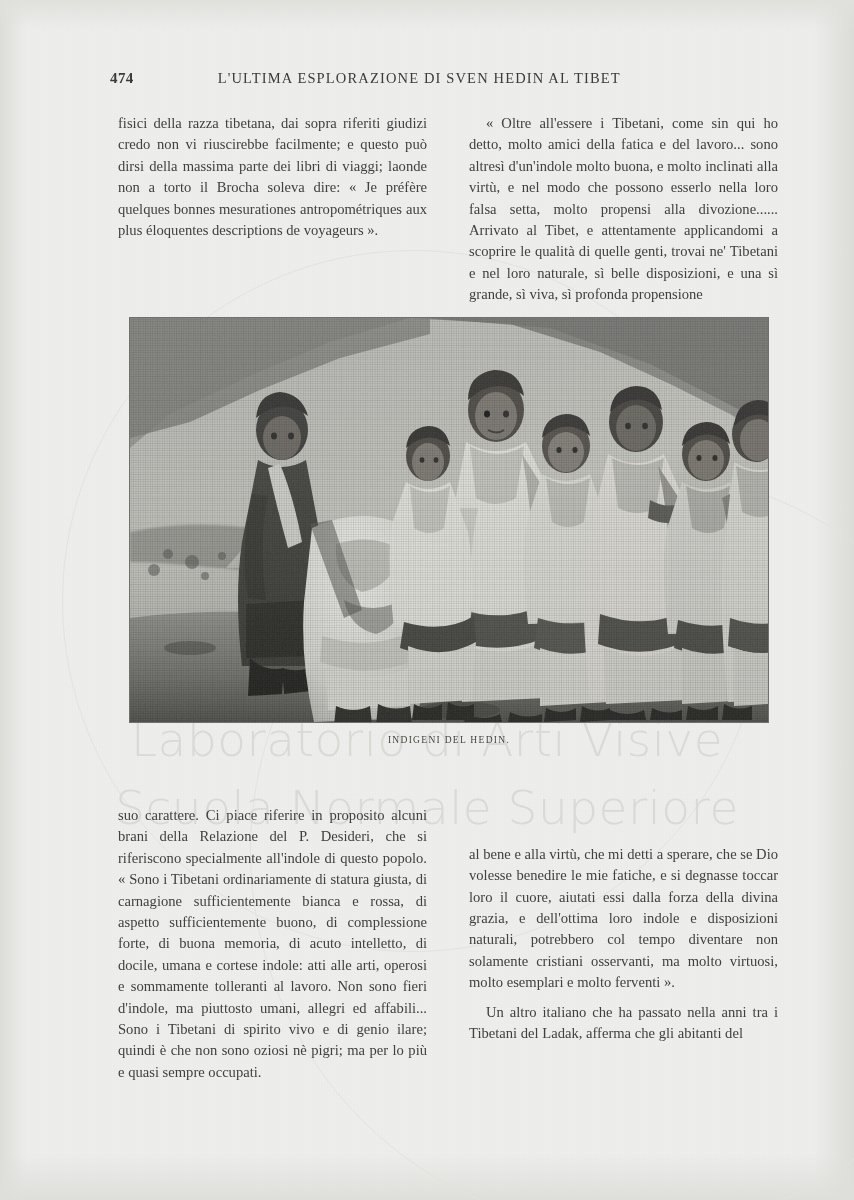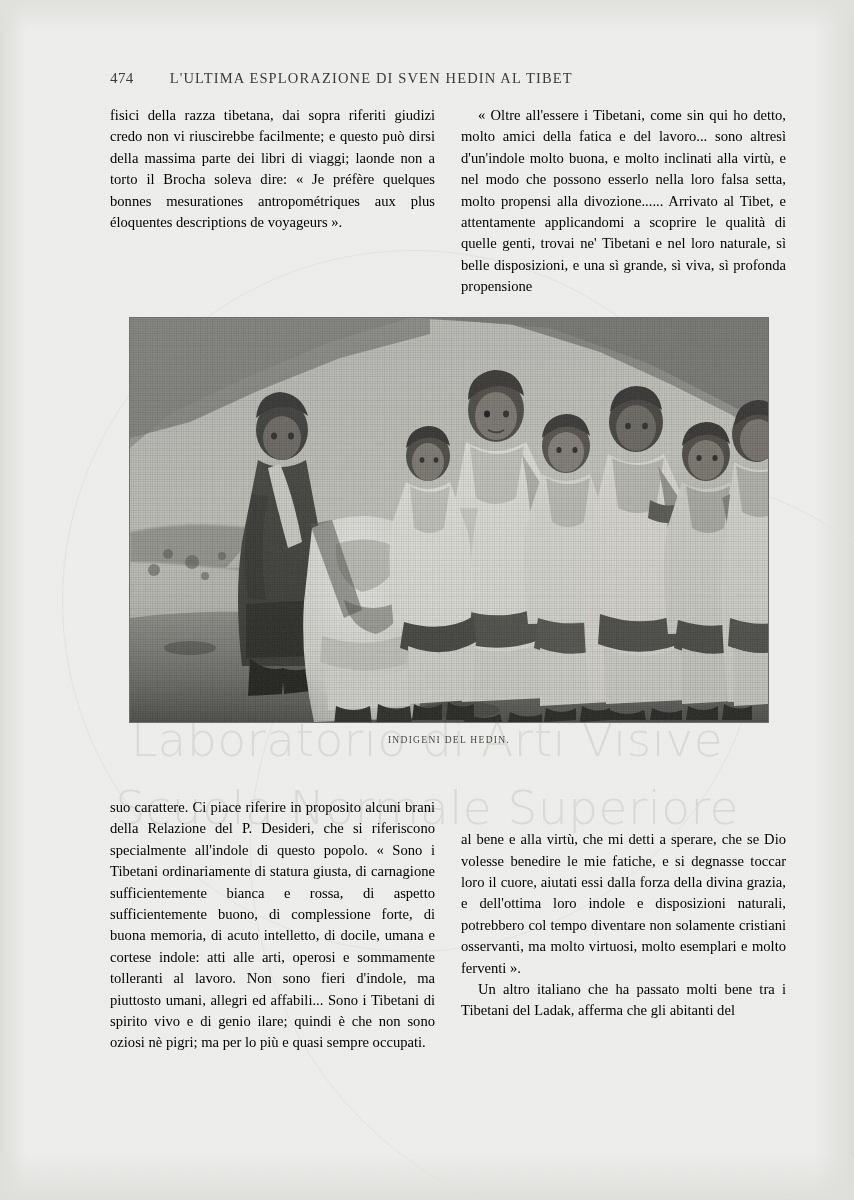--- a/index.html
+++ b/index.html
@@ -92,48 +92,49 @@
     width: 660px;
     height: 20px;
     display: flex;
     align-items: baseline;
     color: #333330;
   }
   .folio {
     font-size: 15px;
     letter-spacing: .4px;
     color: #3a3a36;
+    font-weight: bold;
   }
   .head-title {
-    margin-left: 36px;
+    margin-left: 84px;
     font-size: 14.5px;
     letter-spacing: 1.15px;
     color: #39393５;
     color: #3a3a36;
     white-space: nowrap;
   }
 
   .columns {
     position: absolute;
     display: flex;
     justify-content: space-between;
   }
   .columns-top { left: 110px; top: 105px; width: 676px; }
   .columns-bottom { left: 110px; top: 797px; width: 676px; align-items: center; }
 
   .col {
     width: 325px;
   }
   .col p {
-    margin: 0;
+    margin: 8px;
     font-size: 14.6px;
     line-height: 21.4px;
     text-align: justify;
     text-align-last: left;
-    color: #000000;
+    color: #404040;
     hyphens: none;
   }
   .col p.indent {
     text-indent: 17px;
   }
   .col p + p {
     margin-top: 0;
   }
 
   
@@ -413,18 +414,18 @@
     </div>
 
     <div class="caption">INDIGENI DEL HEDIN.</div>
 
     <div class="columns columns-bottom">
       <div class="col">
         <p>suo carattere. Ci piace riferire in proposito alcuni brani della Relazione del P. Desideri, che si riferiscono specialmente all'indole di questo popolo. « Sono i Tibetani ordinariamente di statura giusta, di carnagione sufficientemente bianca e rossa, di aspetto sufficientemente buono, di complessione forte, di buona memoria, di acuto intelletto, di docile, umana e cortese indole: atti alle arti, operosi e sommamente tolleranti al lavoro. Non sono fieri d'indole, ma piuttosto umani, allegri ed affabili... Sono i Tibetani di spirito vivo e di genio ilare; quindi è che non sono oziosi nè pigri; ma per lo più e quasi sempre occupati.</p>
       </div>
       <div class="col">
         <p>al bene e alla virtù, che mi detti a sperare, che se Dio volesse benedire le mie fatiche, e si degnasse toccar loro il cuore, aiutati essi dalla forza della divina grazia, e dell'ottima loro indole e disposizioni naturali, potrebbero col tempo diventare non solamente cristiani osservanti, ma molto virtuosi, molto esemplari e molto ferventi ».</p>
-        <p class="indent">Un altro italiano che ha passato molti bene tra i Tibetani del Ladak, afferma che gli abitanti del</p>
+        <p class="indent">Un altro italiano che ha passato nella anni tra i Tibetani del Ladak, afferma che gli abitanti del</p>
       </div>
     </div>
 
   </div>
 </div>
 
 </body></html>

